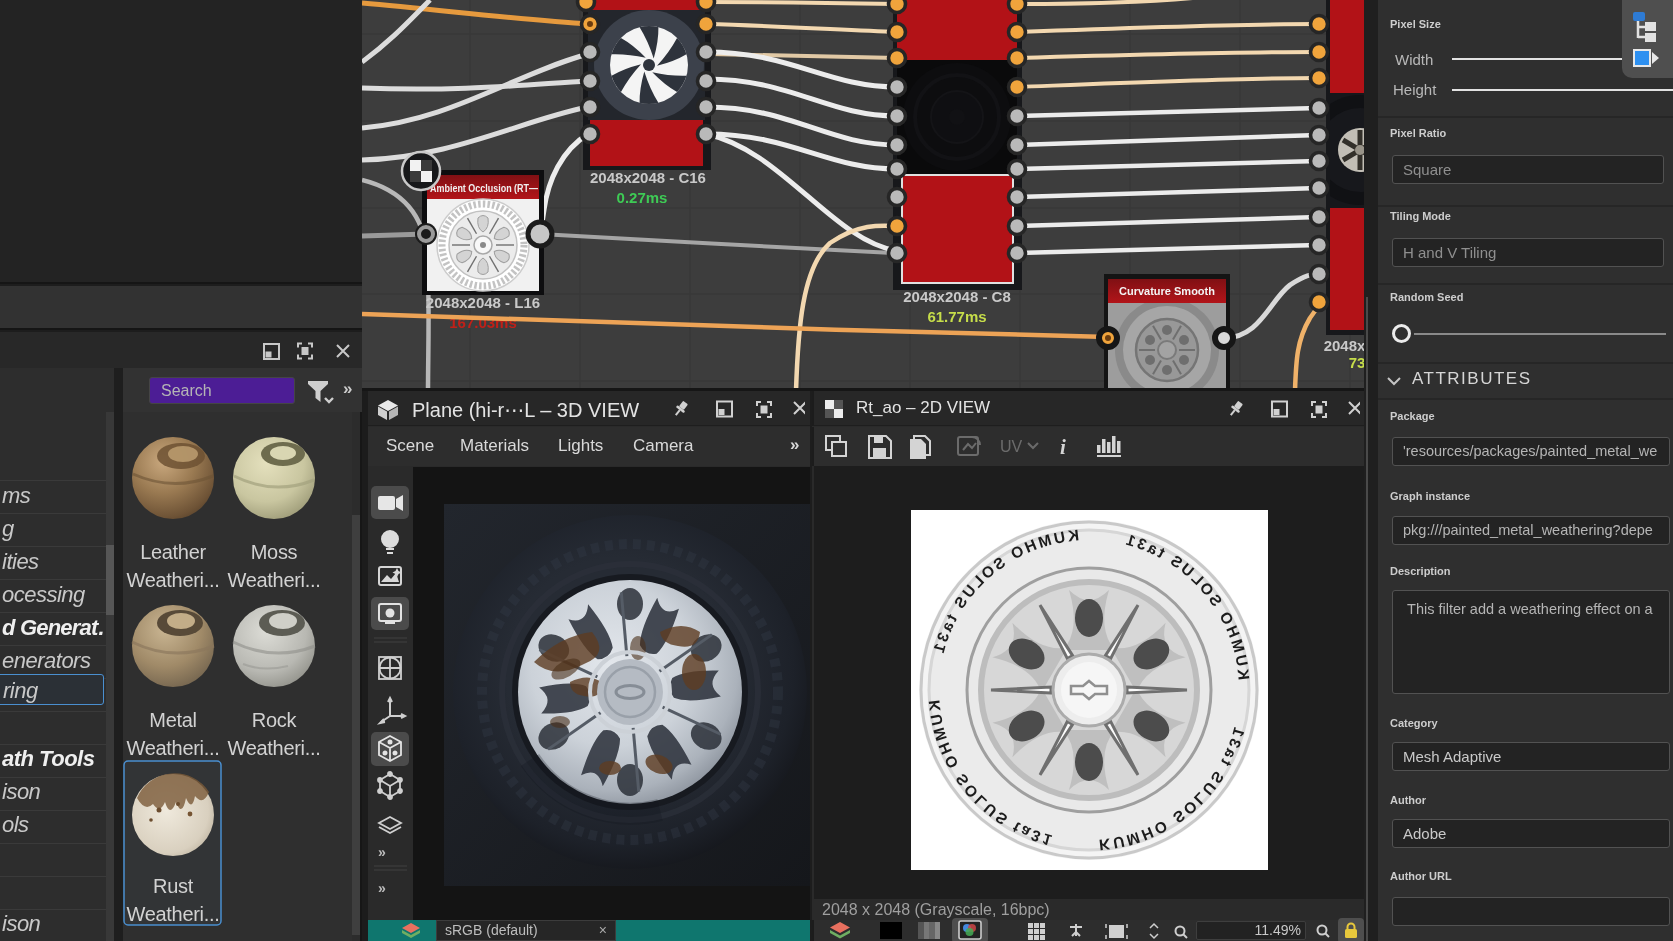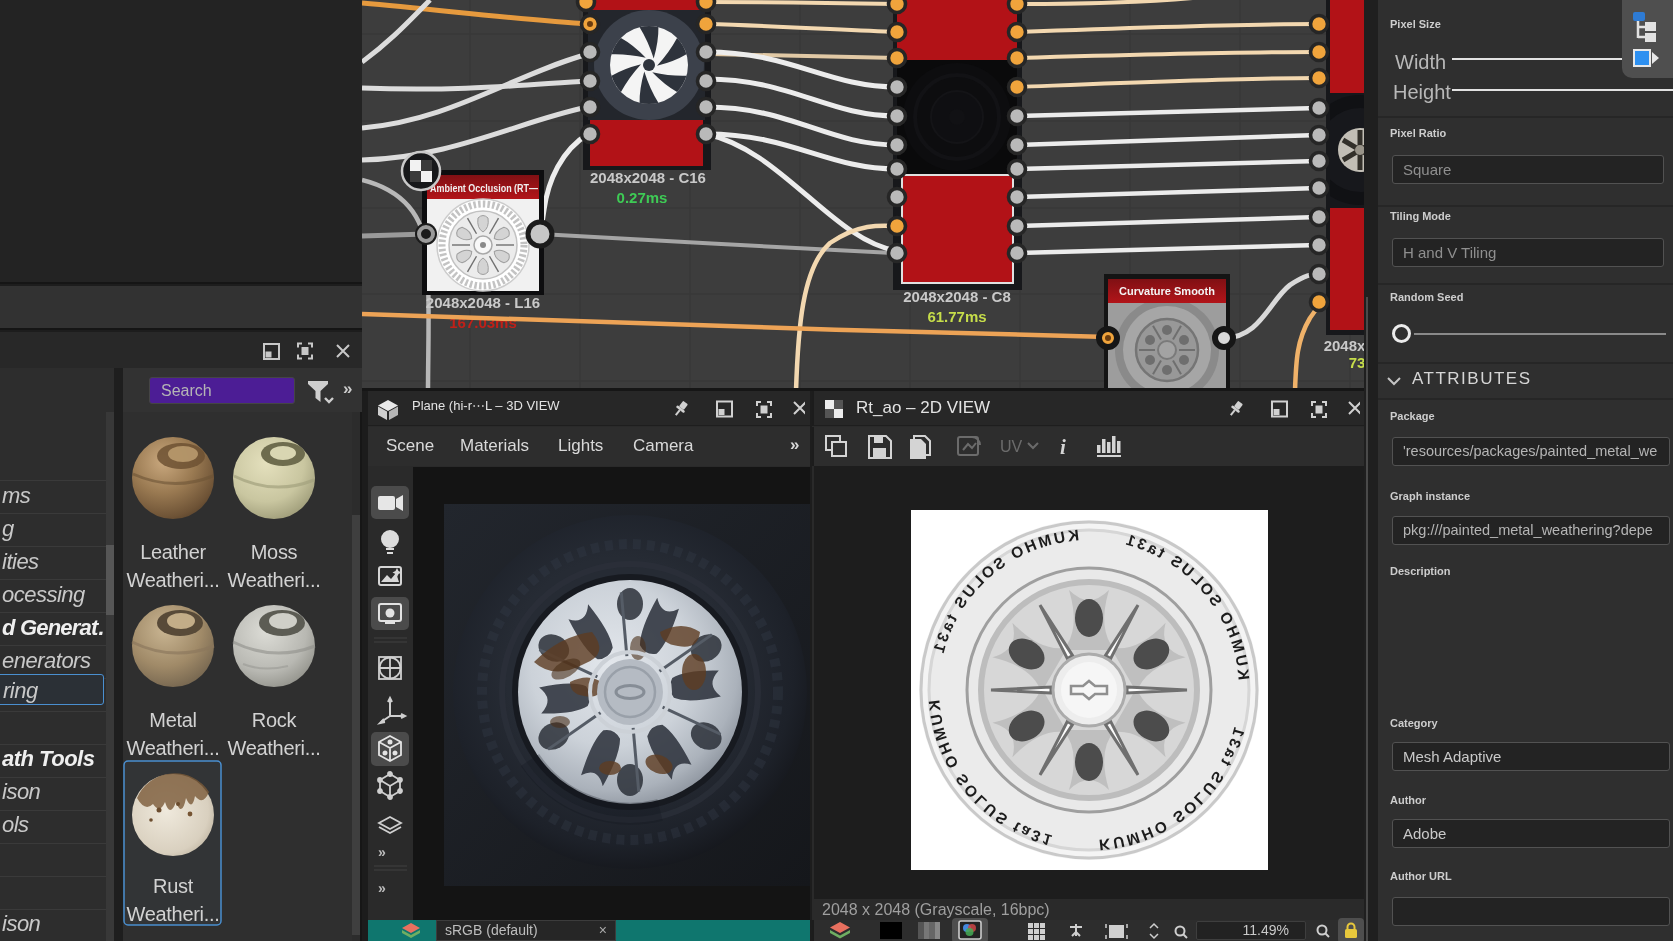--- a/index.html
+++ b/index.html
@@ -6,21 +6,21 @@
   html,body { width:1673px; height:941px; overflow:hidden; background:#1d1d1d;
     font-family:"Liberation Sans", sans-serif; }
   .abs { position:absolute; }
   #stage { position:relative; width:1673px; height:941px; }
   .titem { position:absolute; left:2px; white-space:nowrap; height:27px; line-height:27px;font-style:italic; }
   .tbold { font-weight:bold; color:#efefef; }
   .tsel  { border:1px solid #4a8fd0; border-radius:3px; background:#2b3036;
            left:-6px; width:110px; padding-left:8px; top:306px !important; height:31px; line-height:31px; }
   .mlabel{ position:absolute; width:120px; text-align:center; line-height:28px; color:#d2d2d2; font-size:20px; letter-spacing:-0.3px; }
   .albl  { position:absolute; font-weight:bold; color:#cdcdcd; font-size:11px; }
-  .aslbl { position:absolute; color:#b8b8b8; font-size:20px; }
+  .aslbl { position:absolute; color:#b8b8b8; font-size:15px; }
   .adiv  { position:absolute; left:0; width:295px; height:2px; background:#262626; }
   .afield{ position:absolute; height:29px; background:#232323; border:1px solid #525252;
            border-radius:3px; line-height:27px; padding-left:10px; color:#8f8f8f;
            white-space:nowrap; overflow:hidden; }
 </style>
 </head>
 <body>
 <div id="stage">
 
   <div class="abs" style="left:0;top:0;width:362px;height:284px;background:#232323;border-bottom:2px solid #151515;"></div>
@@ -407,21 +407,21 @@
 
   <div id="view3d" class="abs" style="left:362px;top:391px;width:448px;height:550px;background:#2a2a2a;">
     <div class="abs" style="left:0;top:0;width:6px;height:550px;background:#1c1c1c;"></div>
 
     <div class="abs" style="left:6px;top:0;width:442px;height:35px;background:#272727;border-bottom:1px solid #1e1e1e;"></div>
     <svg class="abs" style="left:13px;top:7px;" width="26" height="24" viewBox="0 0 26 24">
       <path d="M13 2 L23 7.5 L13 13 L3 7.5 Z" fill="#e8e8e8"></path>
       <path d="M3 8.5 L12 13.5 V22 L3 17 Z" fill="#cfcfcf"></path>
       <path d="M23 8.5 L14 13.5 V22 L23 17 Z" fill="#b5b5b5"></path>
     </svg>
-    <div class="abs" style="left:50px;top:7px;font-size:13px;color:#e3e3e3;">Plane (hi-r⋯L – 3D VIEW</div>
+    <div class="abs" style="left:50px;top:7px;font-size:20px;color:#e3e3e3;">Plane (hi-r⋯L – 3D VIEW</div>
     <svg class="abs" style="left:308px;top:8px;" width="135" height="20" viewBox="0 0 135 20">
       <g fill="#d0d0d0" transform="rotate(38 10 10)">
         <rect x="7.5" y="1.5" width="6" height="7" rx="1"></rect>
         <rect x="5.5" y="8.5" width="10" height="2.6" rx="1.2"></rect>
         <path d="M10.5 11 V17.5" stroke="#d0d0d0" stroke-width="2"></path>
       </g>
       <g stroke="#d0d0d0" fill="none" stroke-width="2">
         <rect x="47" y="2.5" width="15" height="15"></rect>
         <rect x="48.5" y="10" width="6" height="6" fill="#d0d0d0" stroke="none"></rect>
         <path d="M87 7 V3 H91 M97 3 H101 V7 M101 14 V18 H97 M91 18 H87 V14"></path>
@@ -725,21 +725,21 @@
         </g>
         <g stroke="#cfcfcf" stroke-width="2" fill="none">
           <path d="M48 2 v12 M42 5 h12 M44 14 l4 -4 M52 14 l-4 -4"></path>
           <rect x="82" y="4" width="13" height="11" fill="#cfcfcf"></rect>
           <path d="M78 2 v4 M78 13 v4 M99 2 v4 M99 13 v4" stroke-width="1.5"></path>
           <path d="M122 6 l4 -4 4 4 M122 12 l4 4 4 -4" stroke-width="1.5"></path>
           <circle cx="152" cy="9" r="4.5"></circle>
           <path d="M155 12 l4 4"></path>
         </g>
       </svg>
-      <div class="abs" style="left:382px;top:1px;width:110px;height:19px;background:#222222;border:1px solid #3e3e3e;border-radius:2px;color:#c9c9c9;font-size:14px;text-align:right;line-height:17px;padding-right:16px;">11.49%</div>
+      <div class="abs" style="left:382px;top:1px;width:110px;height:19px;background:#222222;border:1px solid #3e3e3e;border-radius:2px;color:#c9c9c9;font-size:14px;text-align:right;line-height:17px;padding-right:4px;">11.49%</div>
       <svg class="abs" style="left:500px;top:2px;" width="18" height="18" viewBox="0 0 18 18">
         <circle cx="8" cy="8" r="4.5" stroke="#cfcfcf" stroke-width="2" fill="none"></circle>
         <path d="M11 11 l4 4" stroke="#cfcfcf" stroke-width="2"></path>
       </svg>
       <div class="abs" style="left:524px;top:-2px;width:26px;height:25px;background:#4e4e4e;border-radius:4px;">
         <svg class="abs" style="left:6px;top:4px;" width="14" height="17" viewBox="0 0 14 17">
           <rect x="1" y="7" width="12" height="9" rx="1.5" fill="#e8c83c"></rect>
           <path d="M3.5 7 V5 a3.5 3.5 0 0 1 7 0 V7" stroke="#e8c83c" stroke-width="2" fill="none"></path>
         </svg>
       </div>
@@ -766,20 +766,21 @@
     <svg class="abs" style="left:8px;top:375px;" width="16" height="12" viewBox="0 0 16 12">
         <path d="M2 3 L8 9 L14 3" stroke="#c4c4c4" stroke-width="2" fill="none"></path>
       </svg>
     <div class="abs" style="left:34px;top:369px;color:#d6d6d6;font-size:17px;letter-spacing:1.5px;">ATTRIBUTES</div>
     <div class="adiv" style="top:398px;"></div>
     <div class="albl" style="left:12px;top:410px;">Package</div>
     <div class="afield" style="left:14px;top:437px;width:278px;font-size:14.5px;color:#b5b5b5;">'resources/packages/painted_metal_we</div>
     <div class="albl" style="left:12px;top:490px;">Graph instance</div>
     <div class="afield" style="left:14px;top:516px;width:278px;font-size:14.5px;color:#b5b5b5;">pkg:///painted_metal_weathering?depe</div>
     <div class="albl" style="left:12px;top:565px;">Description</div>
+    <div class="afield" style="left:14px;top:590px;width:278px;height:104px;font-size:14.5px;color:#b5b5b5;line-height:20px;padding-top:8px;">&nbsp;This filter add a weathering effect on a</div>
     <div class="albl" style="left:12px;top:717px;">Category</div>
     <div class="afield" style="left:14px;top:742px;width:278px;color:#c9c9c9;">Mesh Adaptive</div>
     <div class="albl" style="left:12px;top:794px;">Author</div>
     <div class="afield" style="left:14px;top:819px;width:278px;color:#c9c9c9;">Adobe</div>
     <div class="albl" style="left:12px;top:870px;">Author URL</div>
     <div class="afield" style="left:14px;top:897px;width:278px;">&nbsp;</div>
 
     <div class="abs" style="left:244px;top:0;width:51px;height:78px;background:#4f4f4f;border-radius:0 0 0 10px;">
       <svg class="abs" style="left:9px;top:10px;" width="30" height="58" viewBox="0 0 30 58">
         <rect x="2" y="2" width="12" height="9" rx="2" fill="#2e7bd4"></rect>

